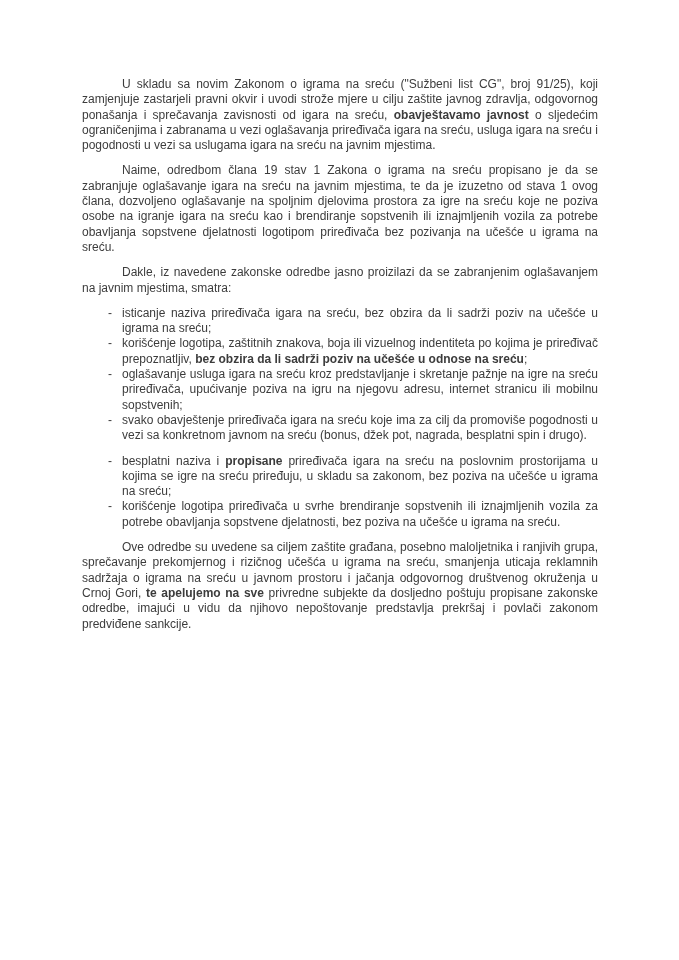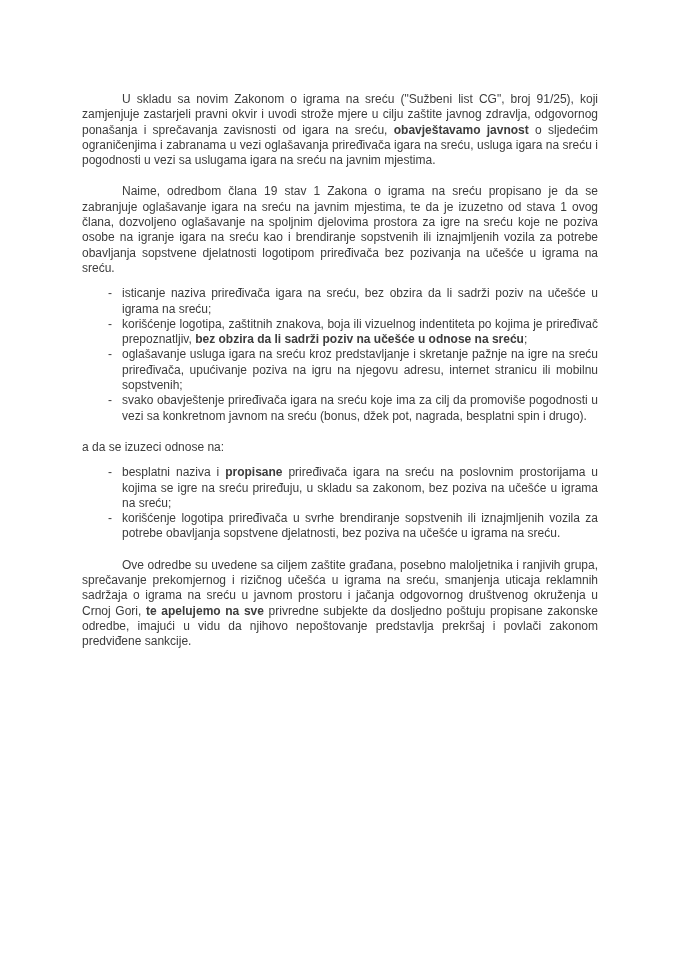--- a/index.html
+++ b/index.html
@@ -14,21 +14,21 @@
     background: #ffffff;
     overflow: hidden;
     box-sizing: border-box;
     padding: 76px 81px 0 82px;
     font-family: "Liberation Sans", sans-serif;
     font-size: 12px;
     line-height: 15.3px;
     color: #3c3c3c;
   }
   .para {
-    margin: 16px 0 10px 0;
+    margin: 1px 0 10px 0;
     text-align: justify;
   }
   .para.indent {
     text-indent: 40px;
   }
   .list {
     margin: 0 0 10px 0;
   }
   .li {
     display: flex;
@@ -47,39 +47,39 @@
     color: inherit;
   }
 </style>
 </head>
 <body>
 
 <div class="page">
   <div class="content">
       <p class="para indent"><span>U skladu sa novim Zakonom o igrama na sreću ("Sužbeni list CG", broj 91/25), koji zamjenjuje zastarjeli pravni okvir i uvodi strože mjere u cilju zaštite javnog zdravlja, odgovornog ponašanja i sprečavanja zavisnosti od igara na sreću, </span><b>obavještavamo javnost</b><span> o sljedećim ograničenjima i zabranama u vezi oglašavanja priređivača igara na sreću, usluga igara na sreću i pogodnosti u vezi sa uslugama igara na sreću na javnim mjestima.</span></p>
       <p class="para indent"><span>Naime, odredbom člana 19 stav 1 Zakona o igrama na sreću propisano je da se zabranjuje oglašavanje igara na sreću na javnim mjestima, te da je izuzetno od stava 1 ovog člana, dozvoljeno oglašavanje na spoljnim djelovima prostora za igre na sreću koje ne poziva osobe na igranje igara na sreću kao i brendiranje sopstvenih ili iznajmljenih vozila za potrebe obavljanja sopstvene djelatnosti logotipom priređivača bez pozivanja na učešće u igrama na sreću.</span></p>
+      <p class="para indent"><span>Dakle, iz navedene zakonske odredbe jasno proizilazi da se zabranjenim oglašavanjem na javnim mjestima, smatra:</span></p>
       <div class="list">
         <div class="li">
           <span class="marker">-</span>
           <span class="li-text"><span>isticanje naziva priređivača  igara na sreću, bez obzira da li sadrži poziv na učešće u igrama na sreću;</span></span>
         </div>
         <div class="li">
           <span class="marker">-</span>
           <span class="li-text"><span>korišćenje logotipa, zaštitnih znakova, boja ili vizuelnog indentiteta po kojima je priređivač prepoznatljiv, </span><b>bez obzira da li sadrži poziv na učešće u odnose na sreću</b><span>;</span></span>
         </div>
         <div class="li">
           <span class="marker">-</span>
           <span class="li-text"><span>oglašavanje usluga igara na sreću kroz predstavljanje i skretanje pažnje na igre na sreću priređivača, upućivanje poziva na igru na njegovu adresu, internet stranicu ili mobilnu sopstvenih;</span></span>
         </div>
         <div class="li">
           <span class="marker">-</span>
           <span class="li-text"><span>svako obavještenje priređivača igara na sreću koje ima za cilj da promoviše pogodnosti u vezi sa konkretnom javnom na sreću (bonus, džek pot, nagrada, besplatni spin i drugo).</span></span>
         </div>
       </div>
-      <p class="para"><span>a da se izuzeci odnose na:</span></p>
       <div class="list">
         <div class="li">
           <span class="marker">-</span>
           <span class="li-text"><span>besplatni naziva i </span><b>propisane</b><span> priređivača igara na sreću na poslovnim prostorijama u kojima se igre na sreću priređuju, u skladu sa zakonom, bez poziva na učešće u igrama na sreću;</span></span>
         </div>
         <div class="li">
           <span class="marker">-</span>
           <span class="li-text"><span>korišćenje logotipa priređivača u svrhe brendiranje sopstvenih ili iznajmljenih vozila za potrebe obavljanja sopstvene djelatnosti, bez poziva na učešće u igrama na sreću.</span></span>
         </div>
       </div>

